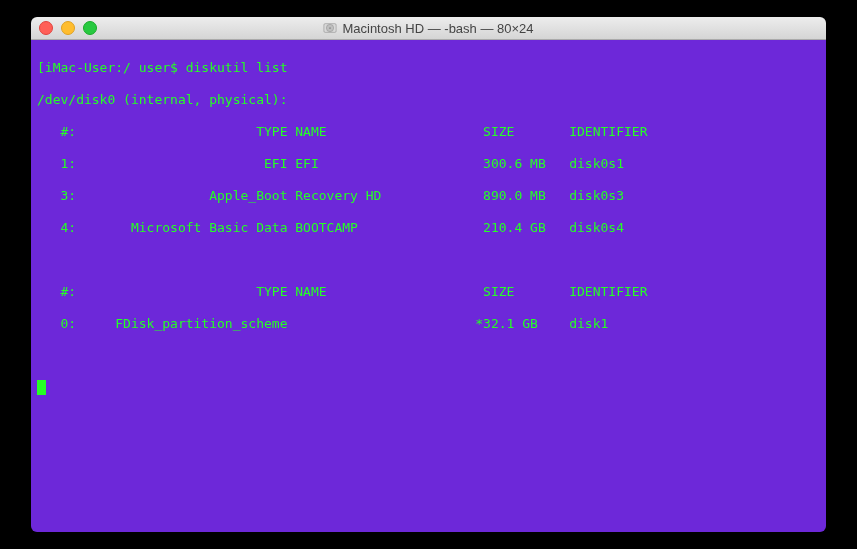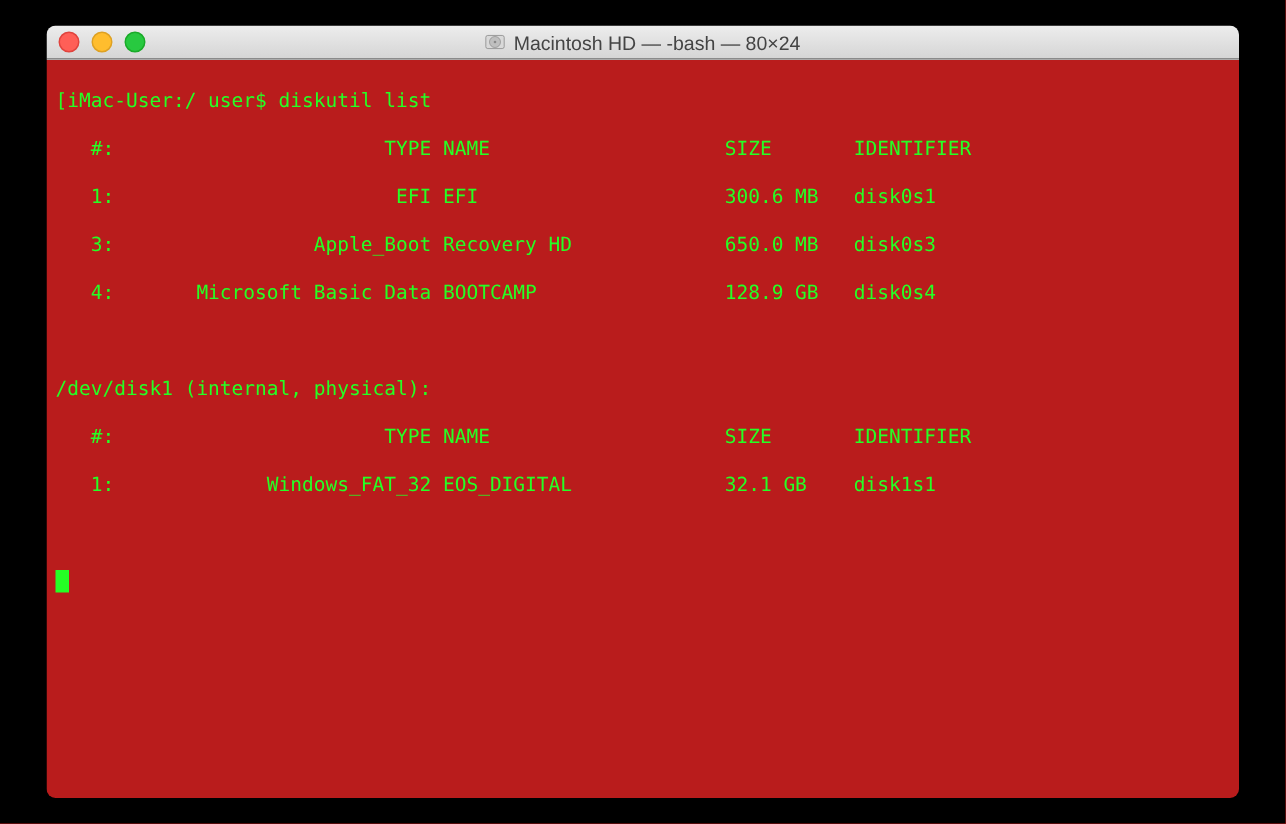--- a/index.html
+++ b/index.html
@@ -57,21 +57,21 @@
     .title-icon {
       width: 14px;
       height: 14px;
     }
     .title-text {
       font-size: 13px;
       color: #444;
     }
     .terminal {
       flex: 1;
-      background: #b91c1c;
+      background: #6d28d9;
       padding: 4px 6px;
       font-family: Menlo, Monaco, monospace;
       font-size: 13px;
       line-height: 16px;
       color: #25ff25;
       white-space: pre;
       overflow: hidden;
     }
     .cursor {
       display: inline-block;
@@ -96,24 +96,24 @@
       <svg class="title-icon" viewBox="0 0 16 16">
         <rect x="1" y="3" width="14" height="10" rx="1.5" fill="#d9d9d9" stroke="#888" stroke-width="0.6"></rect>
         <ellipse cx="8" cy="8" rx="4.2" ry="4.2" fill="#bfbfbf" stroke="#888" stroke-width="0.5"></ellipse>
         <circle cx="8" cy="8" r="1" fill="#888"></circle>
       </svg>
       <span class="title-text">Macintosh HD — -bash — 80×24</span>
     </div>
   </div>
   <div class="terminal">
 <span class="line">[iMac-User:/ user$ diskutil list</span>
+<span class="line">/dev/disk0 (internal, physical):</span>
 <span class="line">   #:                       TYPE NAME                    SIZE       IDENTIFIER</span>
 <span class="line">   1:                        EFI EFI                     300.6 MB   disk0s1</span>
-<span class="line">   3:                 Apple_Boot Recovery HD             650.0 MB   disk0s3</span>
-<span class="line">   4:       Microsoft Basic Data BOOTCAMP                128.9 GB   disk0s4</span>
+<span class="line">   3:                 Apple_Boot Recovery HD             890.0 MB   disk0s3</span>
+<span class="line">   4:       Microsoft Basic Data BOOTCAMP                210.4 GB   disk0s4</span>
 <span class="line"> </span>
-<span class="line">/dev/disk1 (internal, physical):</span>
 <span class="line">   #:                       TYPE NAME                    SIZE       IDENTIFIER</span>
-<span class="line">   1:             Windows_FAT_32 EOS_DIGITAL             32.1 GB    disk1s1</span>
+<span class="line">   0:     FDisk_partition_scheme                        *32.1 GB    disk1</span>
 <span class="line"> </span>
 <span class="line"><span class="cursor"></span></span>
   </div>
 </div>
 
 </body></html>

